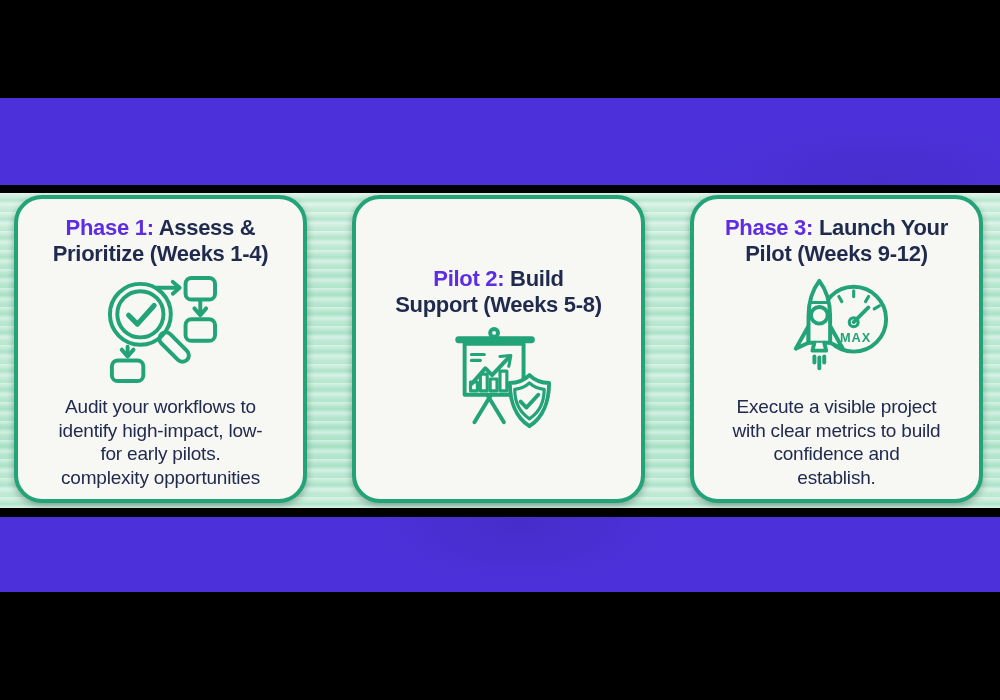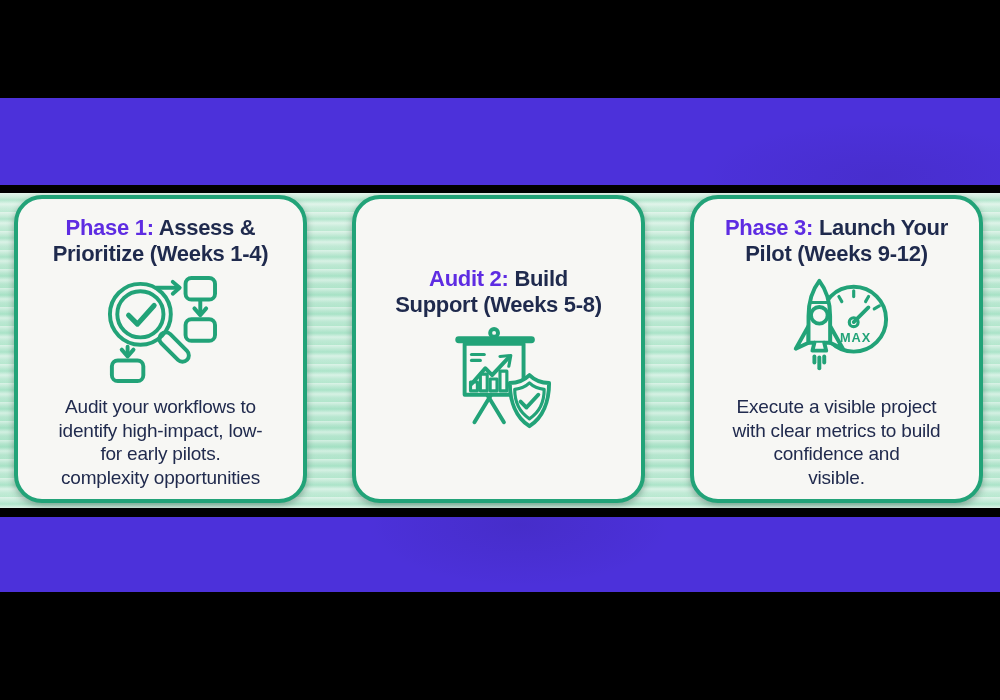--- a/index.html
+++ b/index.html
@@ -123,21 +123,21 @@
         <div class="d-line">Audit your workflows to</div>
         <div class="d-line">identify high-impact, low-</div>
         <div class="d-line">for early pilots.</div>
         <div class="d-line">complexity opportunities</div>
       </div>
     </div>
 
     <div class="phase-card">
       <div class="card-title">
         <div class="t-line">
-          <span class="phase-label">Audit 2:</span>
+          <span class="phase-label">Pilot 2:</span>
           <span>Build</span>
         </div>
         <div class="t-line">Support (Weeks 5-8)</div>
       </div>
       <div class="icon-wrap">
         <svg class="phase-icon" width="128" height="110" viewBox="0 0 130 112" aria-hidden="true">
 
           <circle class="st" cx="60" cy="7" r="4"></circle>
           <path class="st" d="M24 14 H98" style="stroke-width:7"></path>
           <path class="st" d="M57 70 L40 98"></path>
@@ -188,21 +188,21 @@
           <path class="st fillbg" d="M42 69 L40 77 L54 77 L52 69"></path>
           <path class="st" d="M42 83 V89"></path>
           <path class="st" d="M47 84 V95"></path>
           <path class="st" d="M52 83 V89"></path>
         </svg>
       </div>
       <div class="card-desc">
         <div class="d-line">Execute a visible project</div>
         <div class="d-line">with clear metrics to build</div>
         <div class="d-line">confidence and</div>
-        <div class="d-line">visible.</div>
+        <div class="d-line">establish.</div>
       </div>
     </div>
 
   </div>
 </div>
 
 <div class="band band-bottom"></div>
 <div style="position:absolute;top:592px;left:0;width:1000px;height:108px;"></div>
 
 </body></html>

